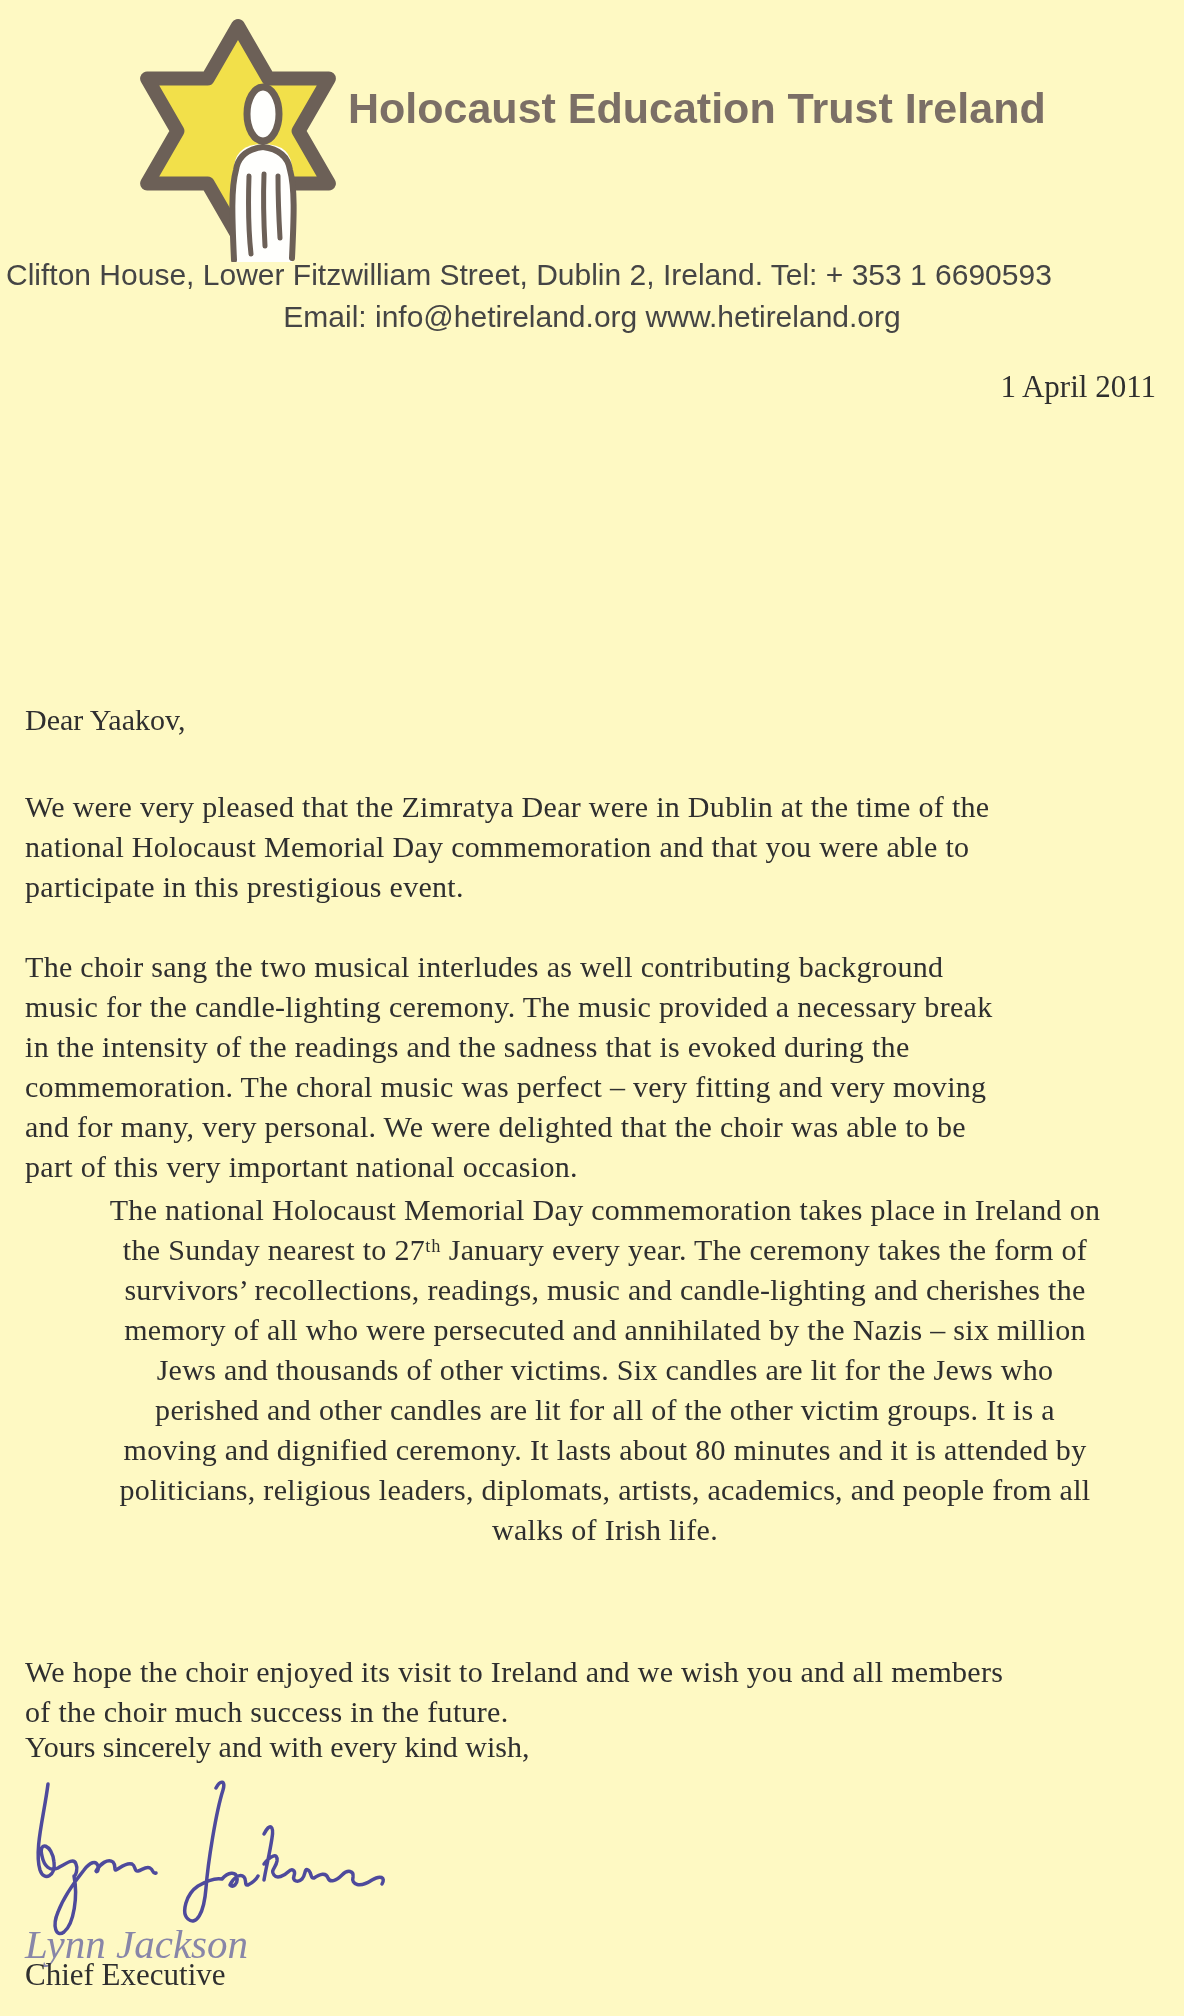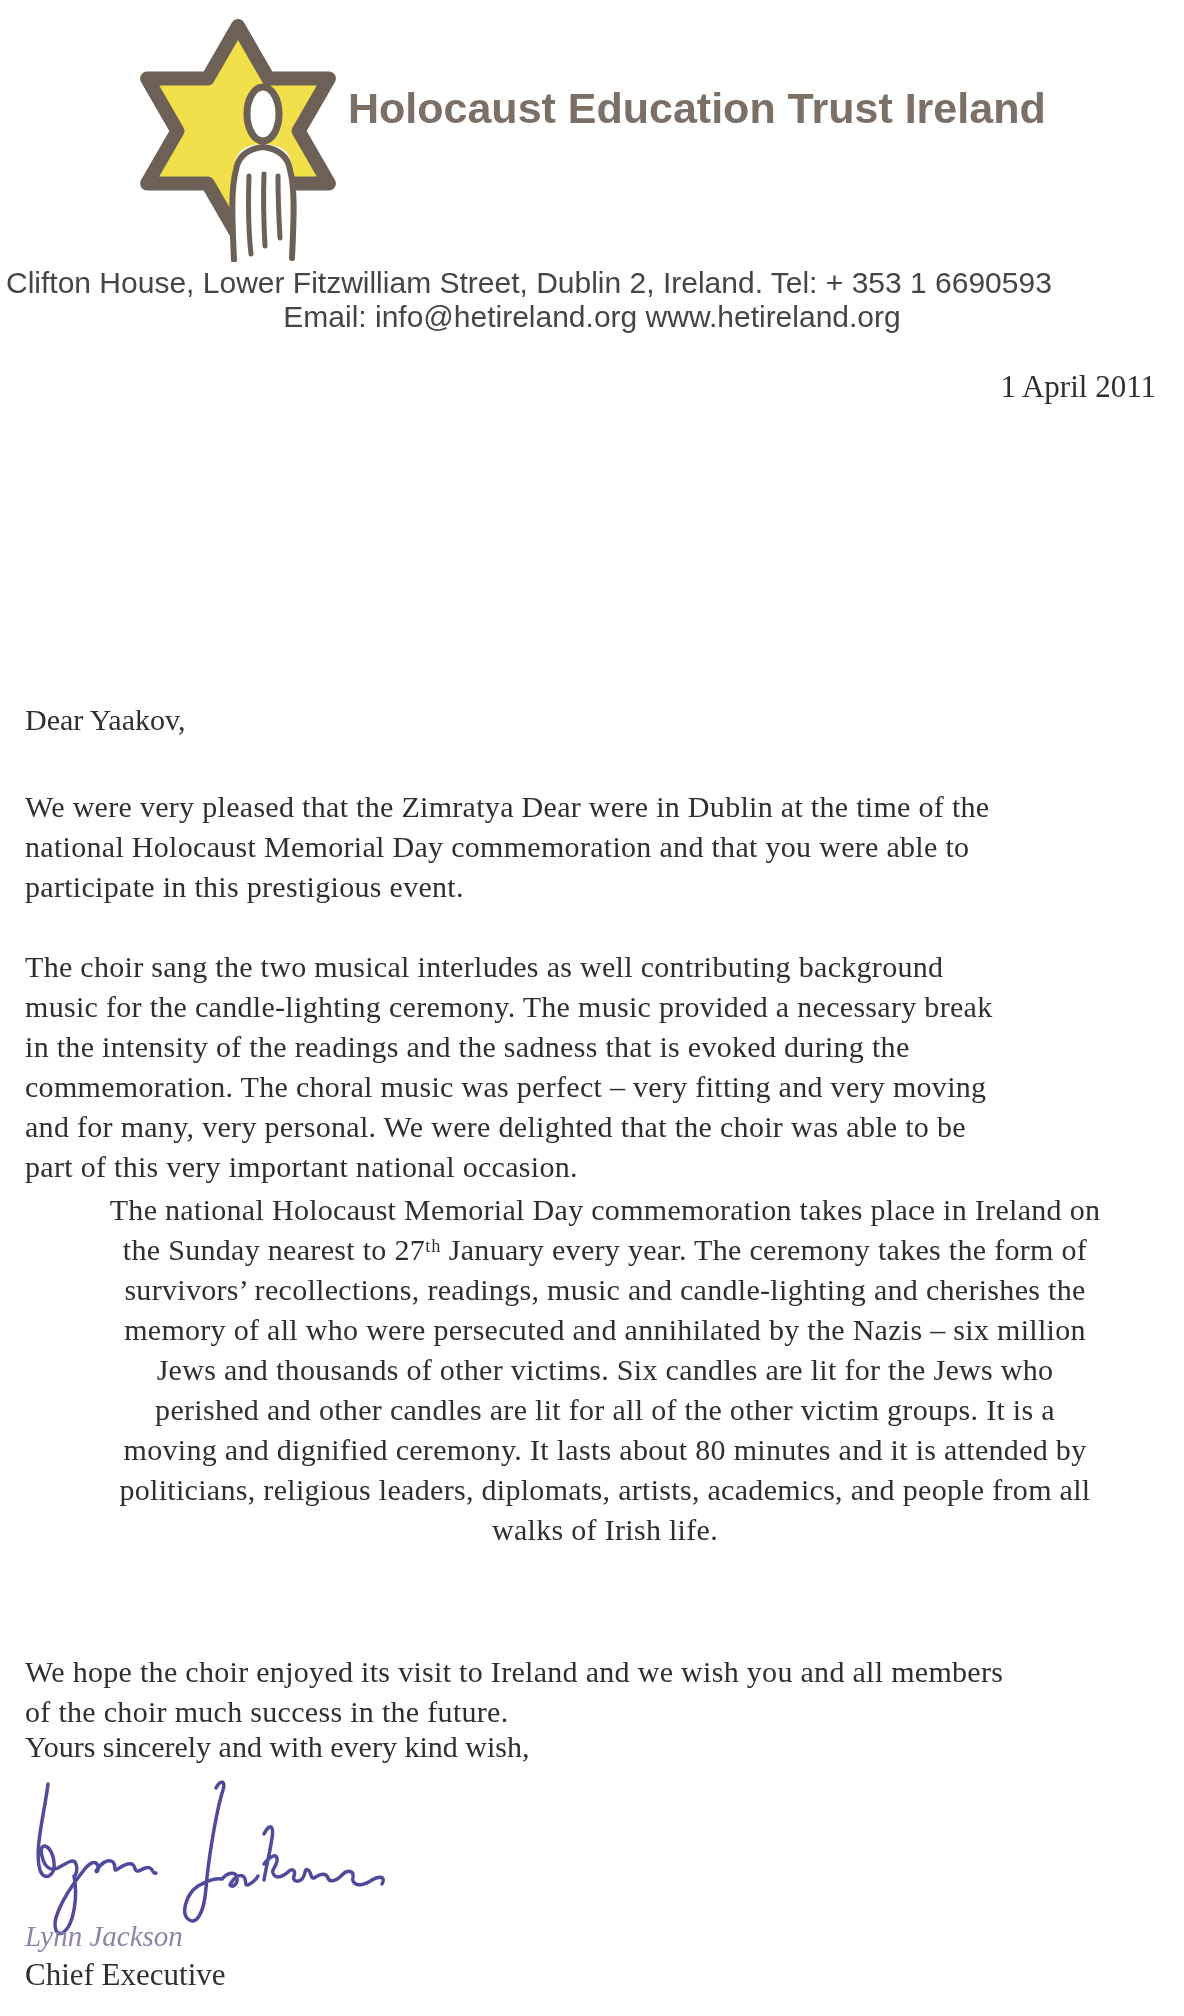--- a/index.html
+++ b/index.html
@@ -1,20 +1,20 @@
 <!DOCTYPE html>
 <html><head>
 <meta charset="utf-8">
 <style>
   html,body { margin:0; padding:0; background:#e8e8e8; }
   .page {
     position:relative;
     width:1184px; height:2016px;
     margin:0 auto;
-    background:#ffffff;
+    background:#fef9c3;
     overflow:hidden;
     font-family:"Liberation Serif","DejaVu Serif",serif;
     color:#2f2f2f;
   }
 
   
   .logo {
     position:absolute; left:118px; top:6px;
     width:240px; height:256px;
   }
@@ -26,21 +26,20 @@
     font-size:43px;
     letter-spacing:0px;
     color:#7b6f66;
     white-space:nowrap;
   }
   .addr1 {
     position:absolute; left:6px; top:258px; width:1178px;
     font-family:"Liberation Sans",sans-serif;
     font-size:30px; color:#454545;
     white-space:nowrap;
-    margin-top:8px;
   }
   .addr2 {
     position:absolute; left:0; top:300px; width:100%;
     text-align:center;
     font-family:"Liberation Sans",sans-serif;
     font-size:30px; color:#454545;
   }
 
   
   .date {
@@ -72,21 +71,21 @@
   }
 
   
   .signature {
     position:absolute; left:20px; top:1776px;
     width:420px; height:172px;
   }
   .signer-name {
     position:absolute; left:25px; top:1920px;
     font-style:italic;
-    font-size:29px;
+    font-size:41px;
     color:#8886a8;
     text-align:center;
   }
   .signer-title {
     position:absolute; left:25px; top:1957px;
     font-size:31px;
     color:#2f2f2f;
   }
 </style>
 </head>

